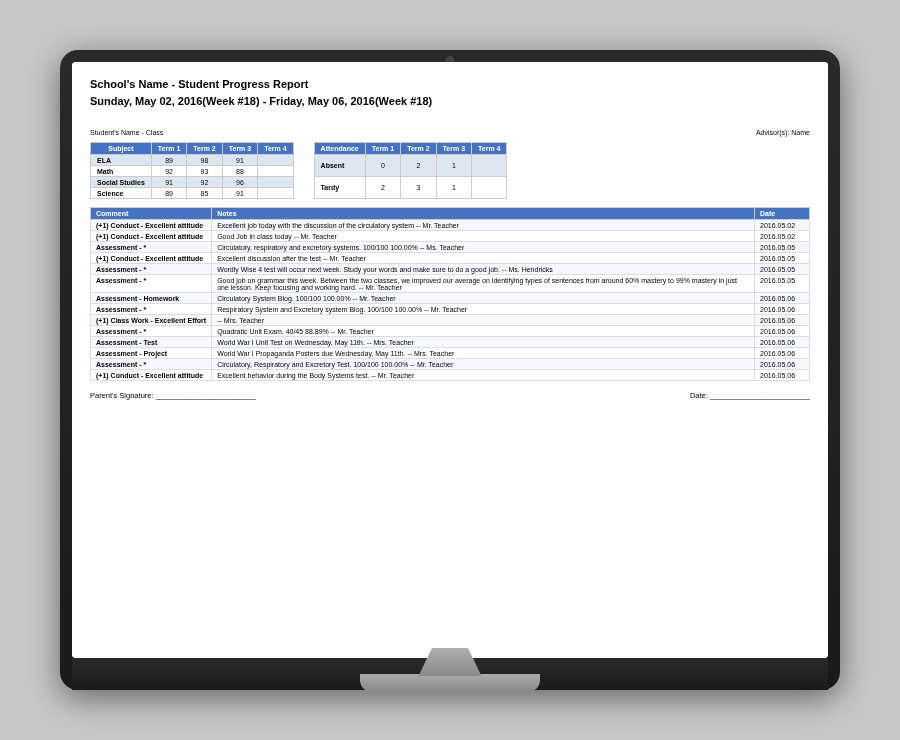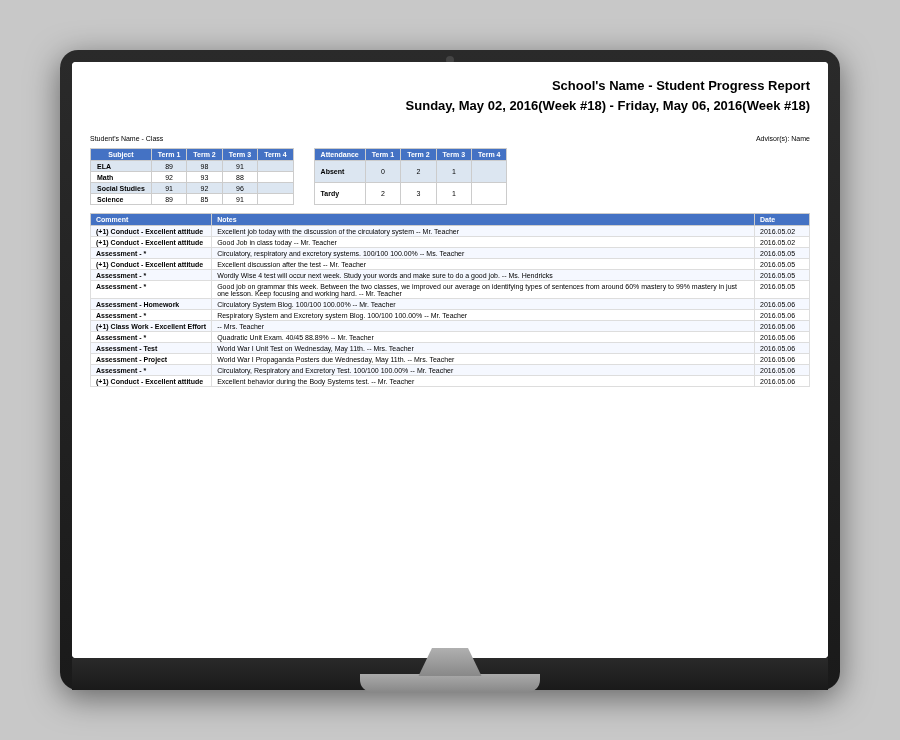--- a/index.html
+++ b/index.html
@@ -76,23 +76,23 @@
     .monitor-stand-base {
       width: 180px;
       height: 18px;
       background: linear-gradient(180deg, #aaa, #888);
       border-radius: 0 0 12px 12px;
       margin-top: -2px;
     }
 
     
     .report-title {
-      text-align: right;
-      font-weight: bold;
-      font-size: 13px;
+      text-align: left;
+      font-weight: bold;
+      font-size: 11px;
       line-height: 1.5;
       margin-bottom: 20px;
     }
 
     .report-subtitle {
       display: flex;
       justify-content: space-between;
       font-size: 7px;
       margin-bottom: 6px;
     }
@@ -360,20 +360,24 @@
               <td>2016.05.06</td>
             </tr>
             <tr>
               <td>(+1) Conduct - Excellent attitude</td>
               <td>Excellent behavior during the Body Systems test. -- Mr. Teacher</td>
               <td>2016.05.06</td>
             </tr>
           </tbody>
       </table>
 
+      <div class="signature-row">
+        <span>Parent's Signature: ________________________</span>
+        <span>Date: ________________________</span>
+      </div>
 
     </div>
   </div>
   <div class="monitor-bezel-bottom"></div>
 </div>
 
 <div style="display:flex;flex-direction:column;align-items:center;position:absolute;bottom:48px;left:50%;transform:translateX(-50%);">
   <div class="monitor-stand-neck"></div>
   <div class="monitor-stand-base"></div>
 </div>

